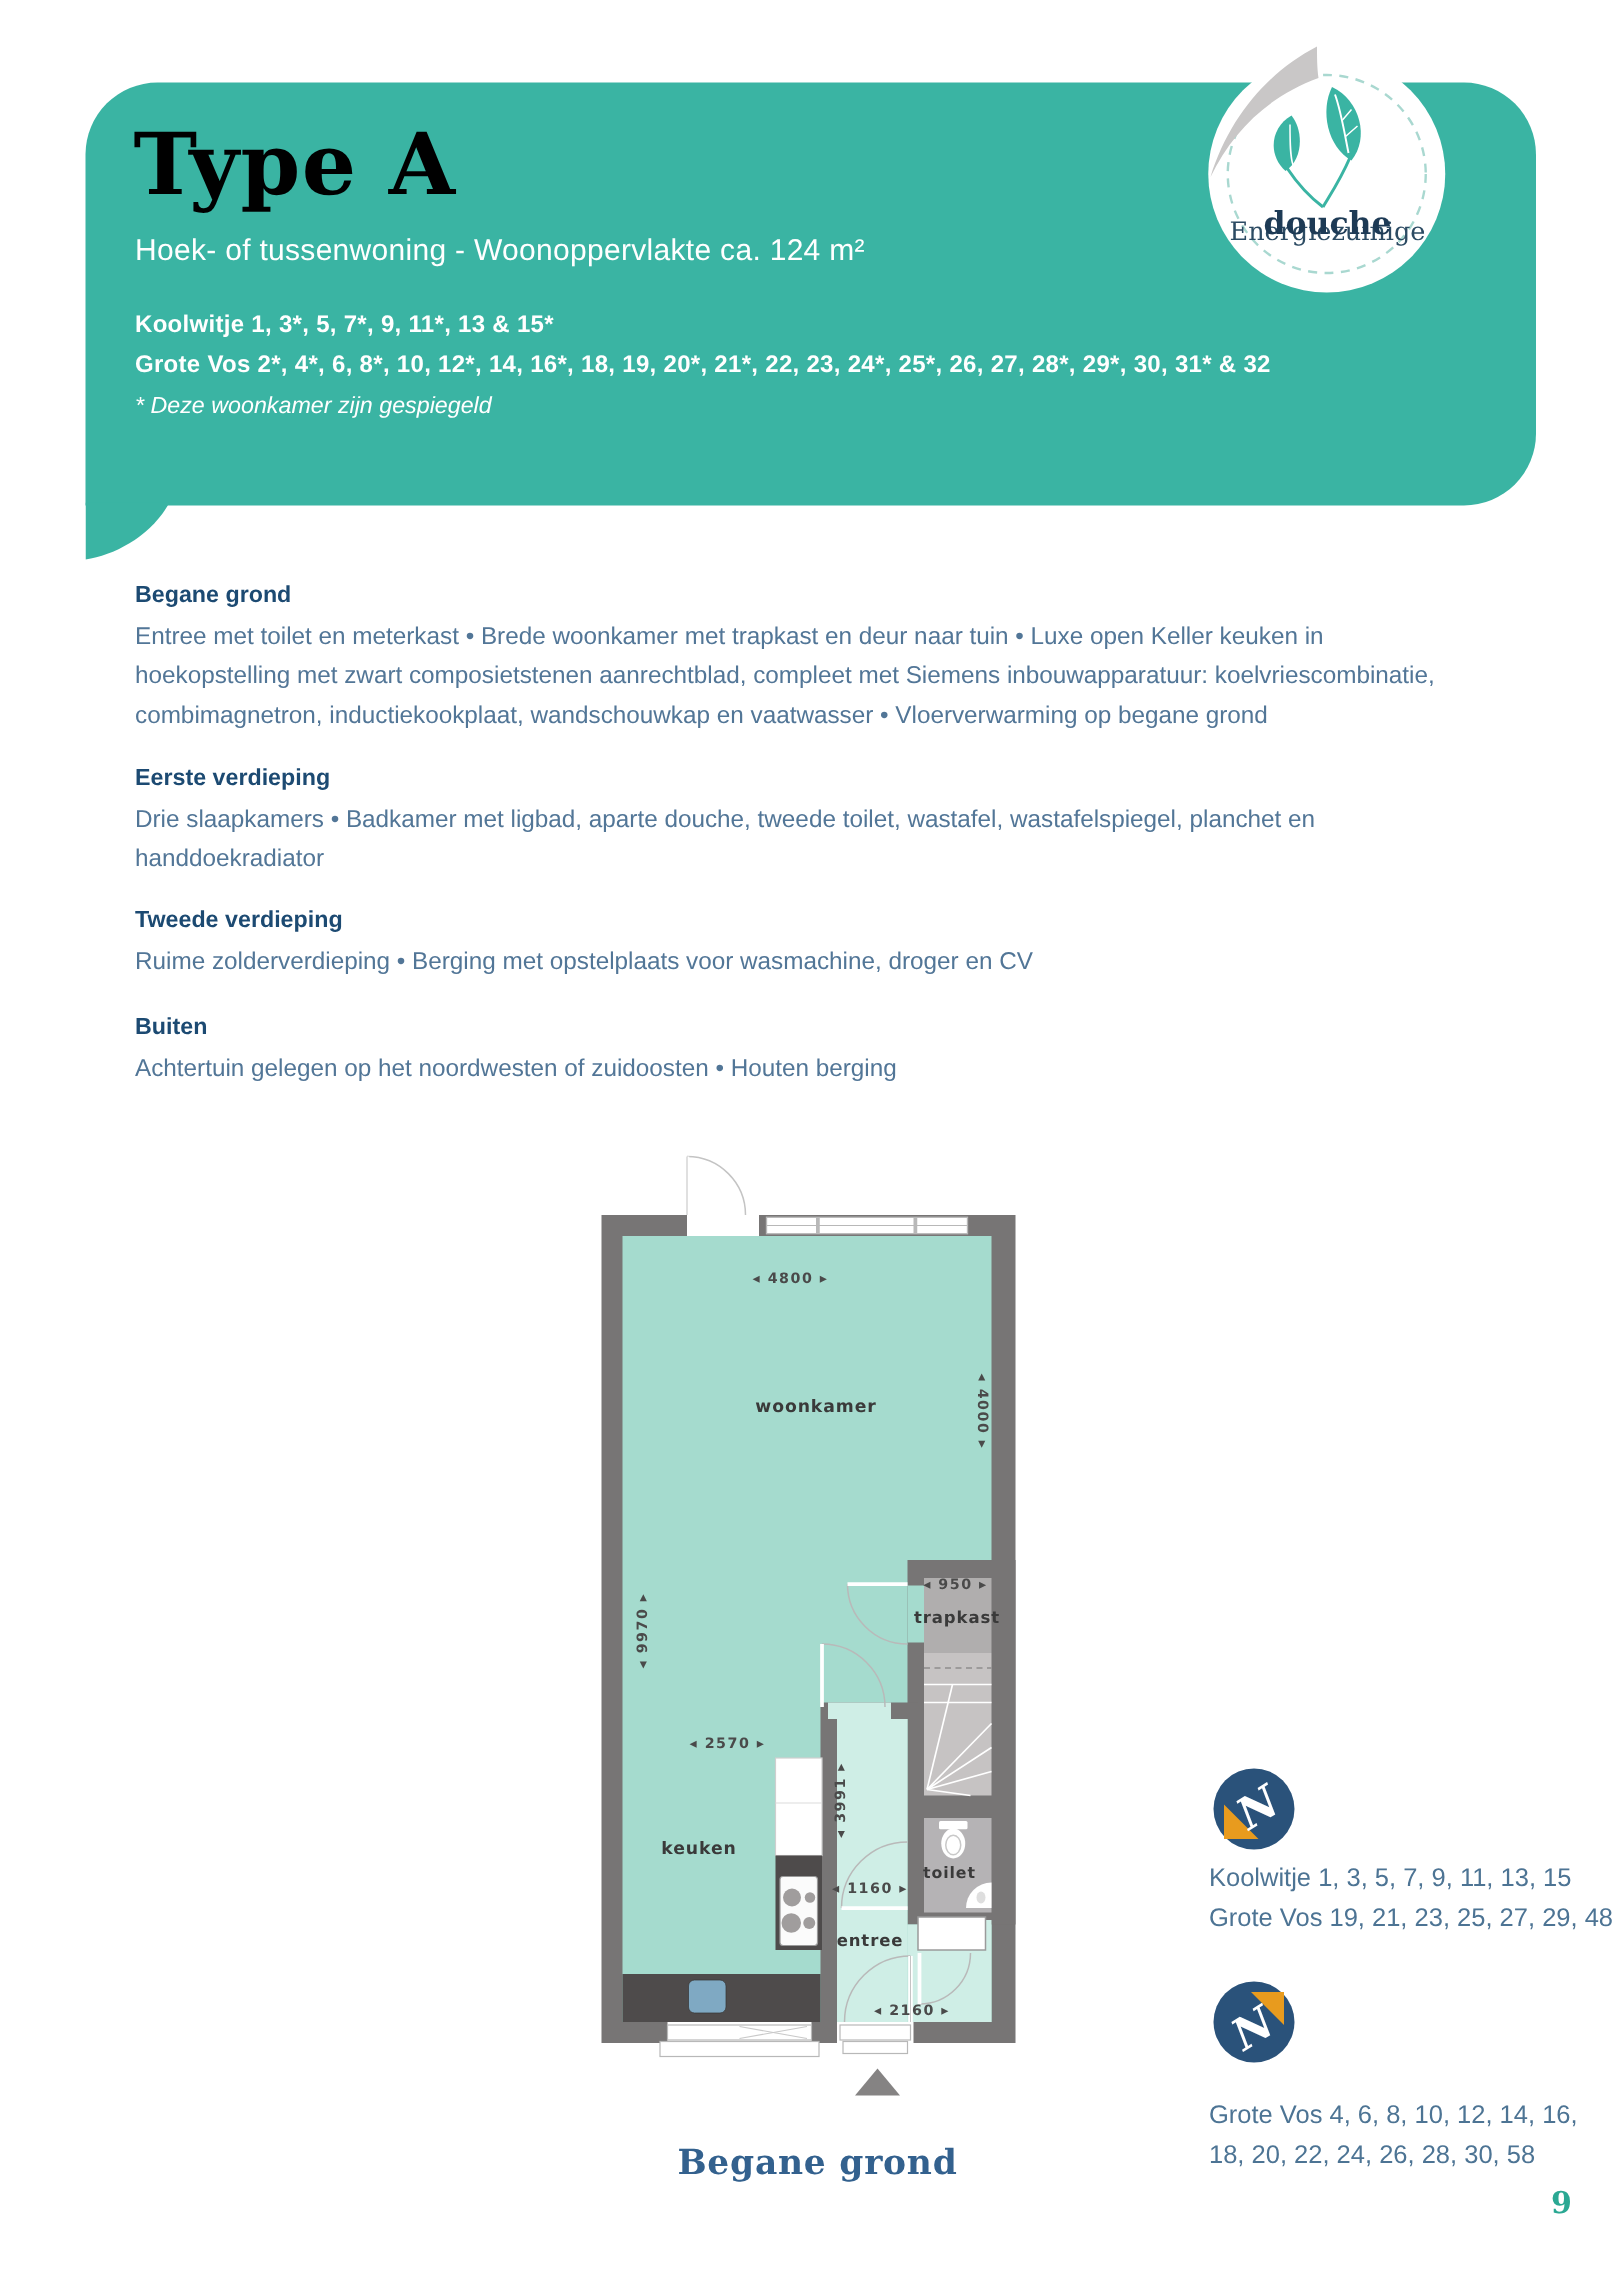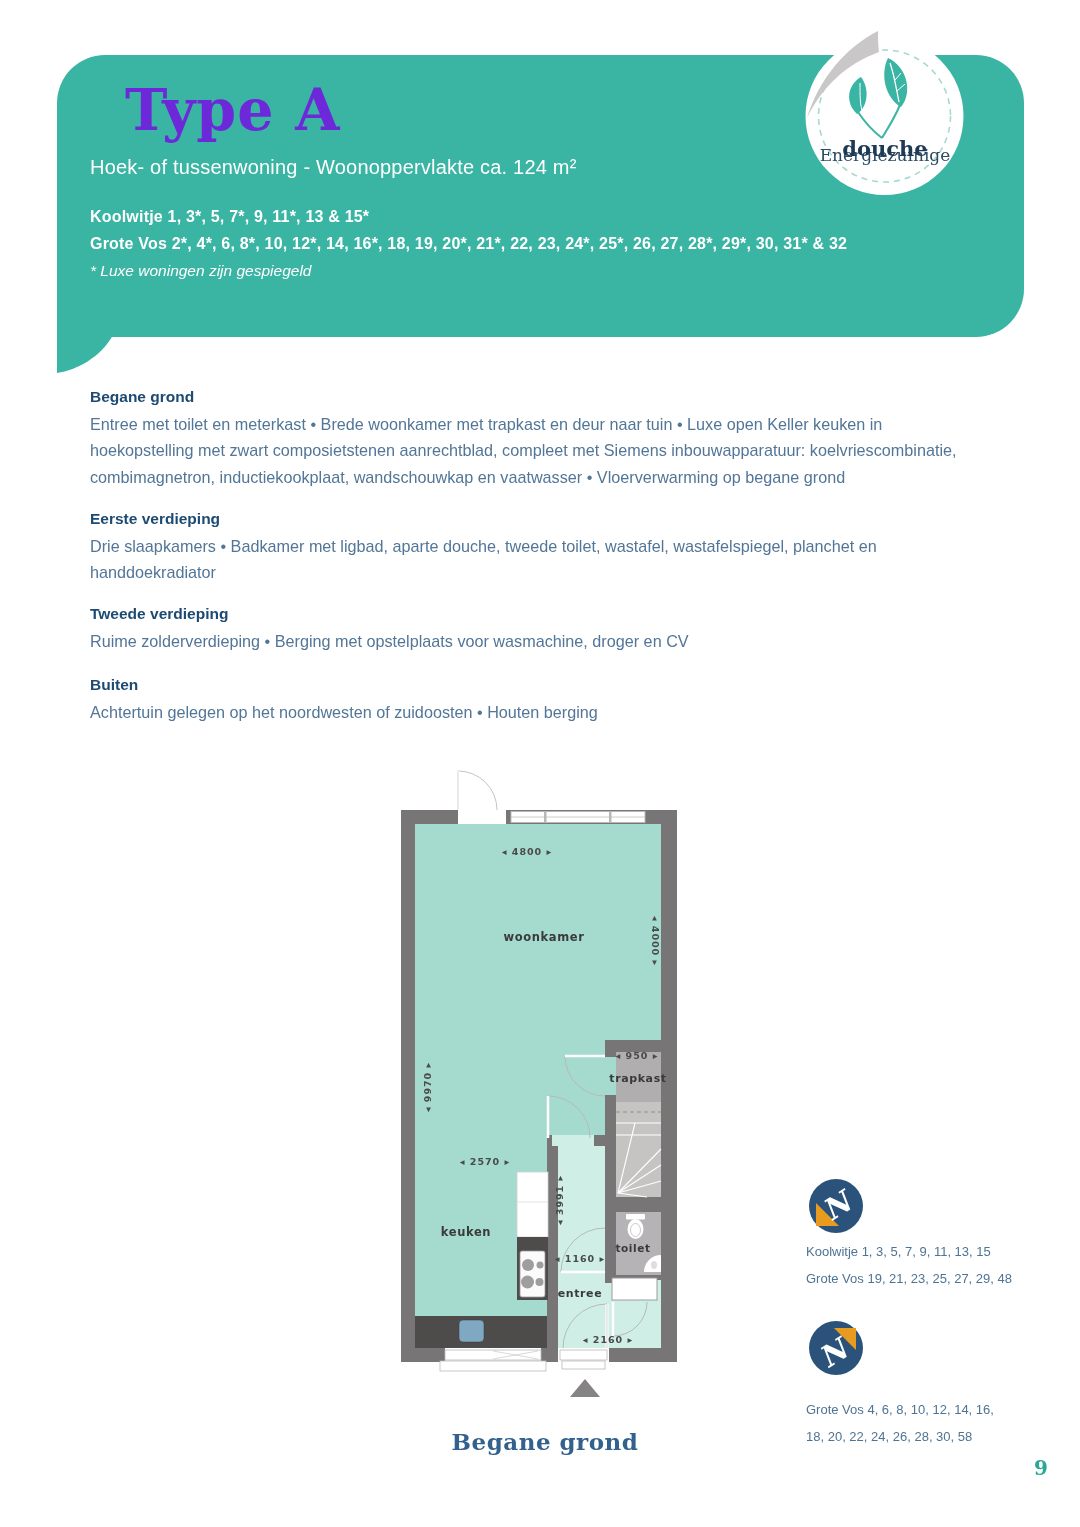--- a/index.html
+++ b/index.html
@@ -4,21 +4,21 @@
 <style>
   html,body{margin:0;padding:0;background:#ffffff;}
   .page{position:relative;width:1080px;height:1527px;background:#ffffff;overflow:hidden;
         font-family:"Liberation Sans",sans-serif;}
 
   
   .teal-header{position:absolute;left:57px;top:55px;width:967px;height:282px;
                background:#3ab4a3;border-radius:48px 48px 48px 0;}
   .tail-svg{position:absolute;left:57px;top:335px;width:62px;height:42px;}
   .hdr-title{position:absolute;left:89px;top:76px;font-family:"DejaVu Serif",serif;
-             font-weight:700;font-size:57px;color:#6d28d9;letter-spacing:1px;margin-left:36px;}
+             font-weight:700;font-size:57px;color:#000000;letter-spacing:1px;}
   .hdr-sub{position:absolute;left:90px;top:156px;font-size:20px;font-weight:400;color:#fff;letter-spacing:.2px;}
   .hdr-addr{position:absolute;left:90px;font-size:16px;font-weight:700;color:#fff;letter-spacing:.2px;text-align:center;}
   .hdr-note{position:absolute;left:90px;top:262px;font-size:15.5px;font-style:italic;color:#fff;}
 
   
   .badge{position:absolute;left:800px;top:25px;width:170px;height:195px;}
   .badge svg{position:absolute;left:0;top:0;overflow:visible;}
   .badge-line1{position:absolute;left:0;top:92px;width:170px;text-align:center;
                font-family:"DejaVu Serif",serif;font-size:17px;color:#2c4b63;margin-top:28px;}
   .badge-line2{position:absolute;left:0;top:111px;width:170px;text-align:center;
@@ -32,39 +32,39 @@
   .plan-svg{position:absolute;left:395px;top:765px;width:300px;height:655px;overflow:visible;}
   .plan-svg text{font-family:"DejaVu Sans",sans-serif;}
   .dimtext{font-size:9.5px;font-weight:600;fill:#4a4a4a;letter-spacing:1px;}
   .roomtext{font-size:11.5px;font-weight:700;fill:#3a3a3a;letter-spacing:.6px;}
   .plan-caption{position:absolute;left:395px;top:1428px;width:300px;text-align:center;
                 font-family:"DejaVu Serif",serif;font-weight:700;font-size:23px;
                 color:#33618e;letter-spacing:.5px;}
 
   
   .compass{position:absolute;width:58px;height:58px;}
-  .orient{position:absolute;left:806px;font-size:13px;line-height:27px;color:#4d7494;}
+  .orient{position:absolute;left:806px;font-size:17px;line-height:27px;color:#4d7494;}
 
   .page-num{position:absolute;left:1022px;top:1456px;width:38px;text-align:center;
             font-family:"DejaVu Serif",serif;font-weight:700;font-size:20px;color:#2aa893;}
 </style>
 </head>
 <body>
 
 <div class="page">
 
   <div class="teal-header"></div>
   <svg class="tail-svg" viewBox="0 0 62 42">
     <path d="M0,0 H56 C44,22 20,35 0,38 Z" fill="#3ab4a3"></path>
   </svg>
   <div class="hdr-title">Type A</div>
   <div class="hdr-sub">Hoek- of tussenwoning - Woonoppervlakte ca. 124 m²</div>
   <div class="hdr-addr" style="top:208px">Koolwitje 1, 3*, 5, 7*, 9, 11*, 13 &amp; 15*</div>
   <div class="hdr-addr" style="top:235px">Grote Vos 2*, 4*, 6, 8*, 10, 12*, 14, 16*, 18, 19, 20*, 21*, 22, 23, 24*, 25*, 26, 27, 28*, 29*, 30, 31* &amp; 32</div>
-  <div class="hdr-note">* Luxe woningen zijn gespiegeld</div>
+  <div class="hdr-note">* Deze woonkamer zijn gespiegeld</div>
 
   <div class="badge">
     <svg width="170" height="195" viewBox="0 0 170 195">
       <circle cx="84.5" cy="91" r="79" fill="#ffffff"></circle>
       <circle cx="84.5" cy="91" r="66" fill="none" stroke="#a9d8d0" stroke-width="1.6" stroke-dasharray="6,5"></circle>
       <path d="M 78,6 C 45,23 19,54 7,93 C 22,62 46,39 79,27 C 78,20 78,12 78,6 Z" fill="#c9c7c7"></path>
       <g>
         <path d="M 88,33 C 107,42 113,67 101,82 C 85,73 80,49 88,33 Z" fill="#3ab4a3"></path>
         <path d="M 61,52 C 47,60 45,78 57,89 C 69,81 69,62 61,52 Z" fill="#3ab4a3"></path>
         <path d="M 99,77 C 96,62 94,49 90,38" stroke="#ffffff" stroke-width="1.3" fill="none"></path>

